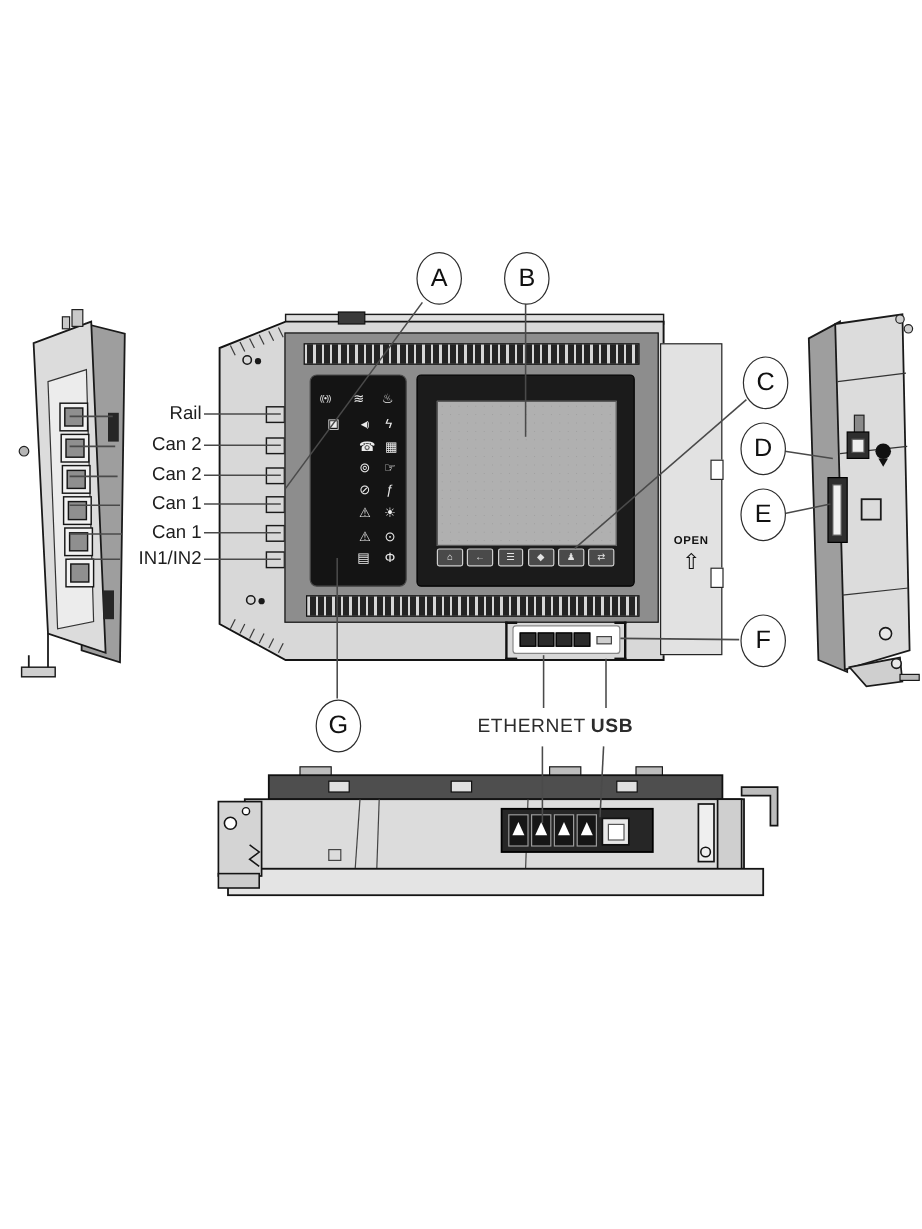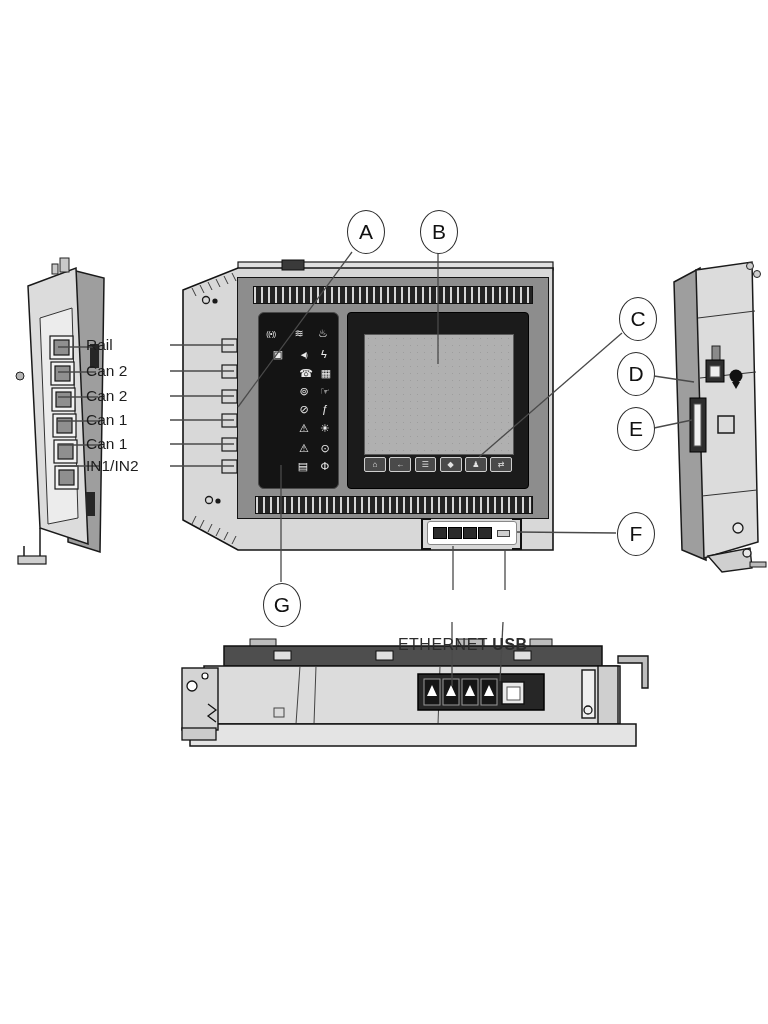--- a/index.html
+++ b/index.html
@@ -5,25 +5,25 @@
   html,body{margin:0;padding:0;background:#fff;}
   #canvas{position:relative;width:768px;height:1024px;background:#ffffff;overflow:hidden;
           font-family:"Liberation Sans", sans-serif;}
   svg{display:block;}
   .abs{position:absolute;}
   
   .circle{position:absolute;width:36px;height:42px;border:1.6px solid #2d2d2d;border-radius:50%;
           background:#fff;display:flex;align-items:center;justify-content:center;
           font-size:21px;color:#111;z-index:8;}
   
-  .tlabel{position:absolute;left:86px;width:82px;height:20px;line-height:20px;text-align:left;
+  .tlabel{position:absolute;left:86px;width:82px;height:20px;line-height:20px;text-align:right;
           font-size:15.5px;color:#1d1d1d;z-index:8;white-space:nowrap;}
   
   .plabel{position:absolute;top:596px;height:20px;line-height:20px;text-align:center;
-          font-size:16px;color:#2c2c2c;z-index:8;letter-spacing:0.5px;margin-top:39px;}
+          font-size:16px;color:#2c2c2c;z-index:8;letter-spacing:0.5px;}
   
   #front-panel{position:absolute;left:237px;top:277px;width:312px;height:242px;background:#8d8d8d;
                border:1.5px solid #141414;box-sizing:border-box;z-index:2;}
   .vent{position:absolute;height:18px;background:repeating-linear-gradient(90deg,#d6d6d6 0 2px,#242424 2px 7px);
         border:1px solid #111;box-sizing:border-box;z-index:3;}
   #led-panel{position:absolute;left:258px;top:312px;width:79px;height:175px;background:#141414;
              border:1px solid #4a4a4a;border-radius:6px;z-index:3;}
   .led{position:absolute;transform:translate(-50%,-50%);color:#ececec;font-size:11px;line-height:1;white-space:nowrap;}
   .led.sm{font-size:7px;letter-spacing:-0.5px;}
   #screen-bezel{position:absolute;left:347px;top:312px;width:180px;height:175px;background:#1b1b1b;
@@ -130,20 +130,26 @@
     <g fill="#d8d8d8" stroke="#1a1a1a" stroke-width="1.2">
       <rect x="44" y="81" width="15" height="13"></rect>
         <rect x="44" y="107" width="15" height="13"></rect>
       <rect x="44" y="132" width="15" height="13"></rect>
         <rect x="44" y="156" width="15" height="13"></rect>
       <rect x="44" y="180" width="15" height="13"></rect>
         <rect x="44" y="202" width="15" height="13"></rect>
     </g>
   </svg>
 
+  <div id="open-tab">
+    <div class="notch" style="top:96px;"></div>
+    <div class="notch" style="top:186px;"></div>
+    <div id="open-label">OPEN</div>
+    <div id="open-arrow">⇧</div>
+  </div>
 
   <div id="front-panel"></div>
   <div class="vent" style="left:253px;top:286px;width:280px;"></div>
   <div class="vent" style="left:255px;top:496px;width:278px;"></div>
 
   <div id="led-panel">
     <span class="led sm" style="left:12px;top:20px;">((•))</span>
     <span class="led" style="left:40px;top:20px;">≋</span>
     <span class="led" style="left:64px;top:20px;">♨</span>
     <span class="led" style="left:19px;top:41px;">▣</span>

